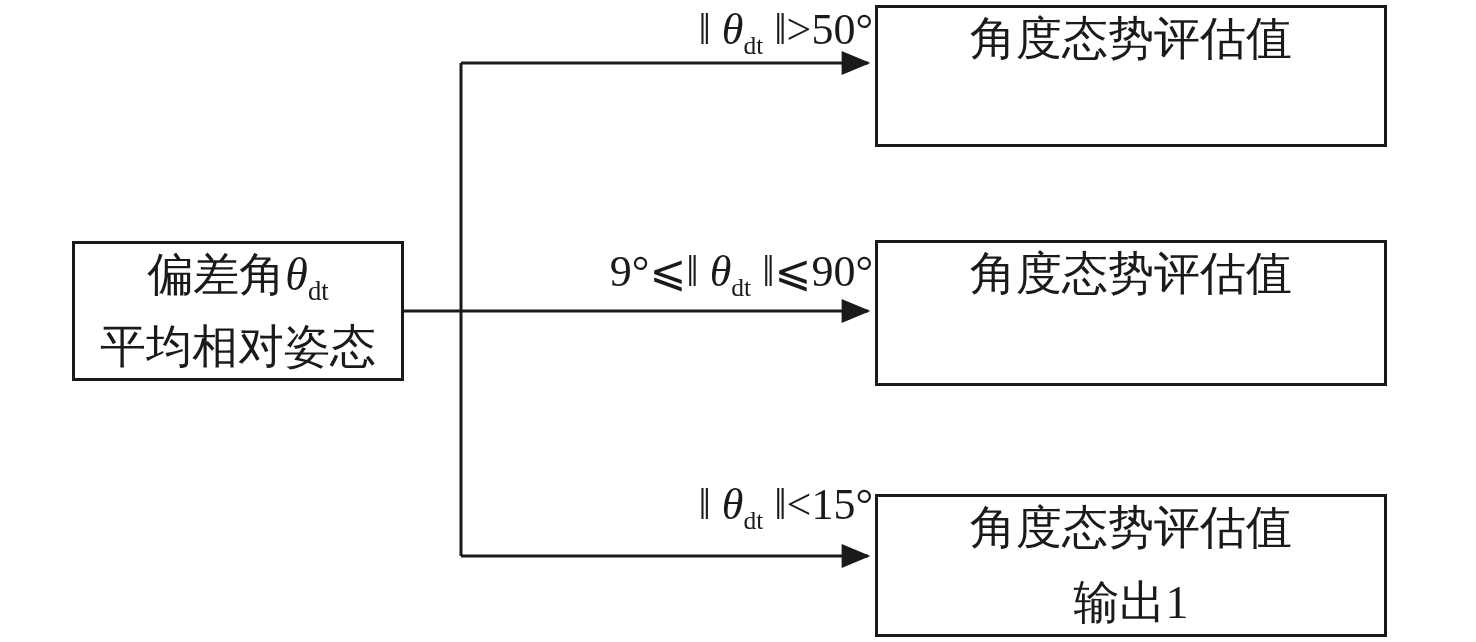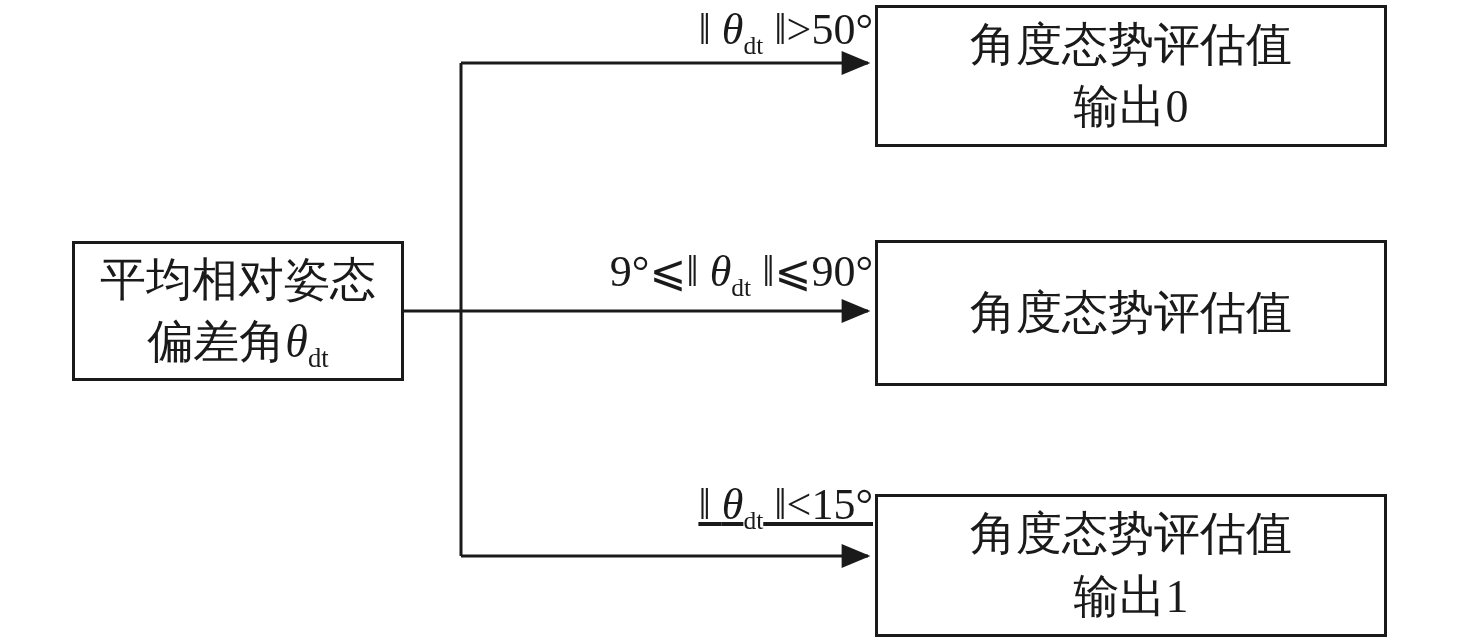--- a/index.html
+++ b/index.html
@@ -17,21 +17,21 @@
     overflow: hidden;
   }
   .node {
     position: absolute;
     border: 3px solid #1a1a1a;
     background: #ffffff;
     box-sizing: border-box;
     display: flex;
     flex-direction: column;
     align-items: center;
-    justify-content: center;
+    justify-content: space-between;
     text-align: center;
   }
   .node .line {
     font-size: 46px;
     line-height: 1.35;
     white-space: nowrap;
   }
   #source-node { left: 72px;  top: 241px; width: 332px; height: 140px; }
   #outcome-0   { left: 875px; top: 5px;   width: 512px; height: 142px; }
   #outcome-1   { left: 875px; top: 240px; width: 512px; height: 146px; }
@@ -41,21 +41,21 @@
     position: absolute;
     font-size: 44px;
     line-height: 1.1;
     white-space: nowrap;
     text-align: right;
     width: 415px;
     left: 458px;
   }
   #cond-0 { top: 6px; }
   #cond-1 { top: 248px; }
-  #cond-2 { top: 481px; text-decoration: underline; }
+  #cond-2 { top: 481px; }
 
   .theta { font-style: italic; }
   sub.sub {
     font-size: 0.58em;
     font-style: normal;
     line-height: 0;
   }
   svg.wires {
     position: absolute;
     left: 0;
@@ -78,33 +78,32 @@
     <path d="M404 311 H462" stroke="#1a1a1a" stroke-width="3" fill="none"></path>
 
     <path d="M461 63 V556" stroke="#1a1a1a" stroke-width="3" fill="none"></path>
 
     <path d="M461 63 H868" stroke="#1a1a1a" stroke-width="3" fill="none" marker-end="url(#arrowhead)"></path>
     <path d="M461 311 H868" stroke="#1a1a1a" stroke-width="3" fill="none" marker-end="url(#arrowhead)"></path>
     <path d="M461 556 H868" stroke="#1a1a1a" stroke-width="3" fill="none" marker-end="url(#arrowhead)"></path>
   </svg>
 
   <div class="node" id="source-node">
+    <div class="line"><span>偏差角</span><span class="theta">θ</span><sub class="sub">dt</sub></div>
     <div class="line">平均相对姿态</div>
-    <div class="line"><span>偏差角</span><span class="theta">θ</span><sub class="sub">dt</sub></div>
   </div>
 
   <div class="cond" id="cond-0"><span>‖ </span><span class="theta">θ</span><sub class="sub">dt</sub><span> ‖&gt;50°</span></div>
 
   <div class="cond" id="cond-1"><span>9°⩽‖ </span><span class="theta">θ</span><sub class="sub">dt</sub><span> ‖⩽90°</span></div>
 
   <div class="cond" id="cond-2"><span>‖ </span><span class="theta">θ</span><sub class="sub">dt</sub><span> ‖&lt;15°</span></div>
 
   <div class="node" id="outcome-0">
     <div class="line">角度态势评估值</div>
-    <div class="line">输出0</div>
   </div>
 
   <div class="node" id="outcome-1">
     <div class="line">角度态势评估值</div>
   </div>
 
   <div class="node" id="outcome-2">
     <div class="line">角度态势评估值</div>
     <div class="line">输出1</div>
   </div>

